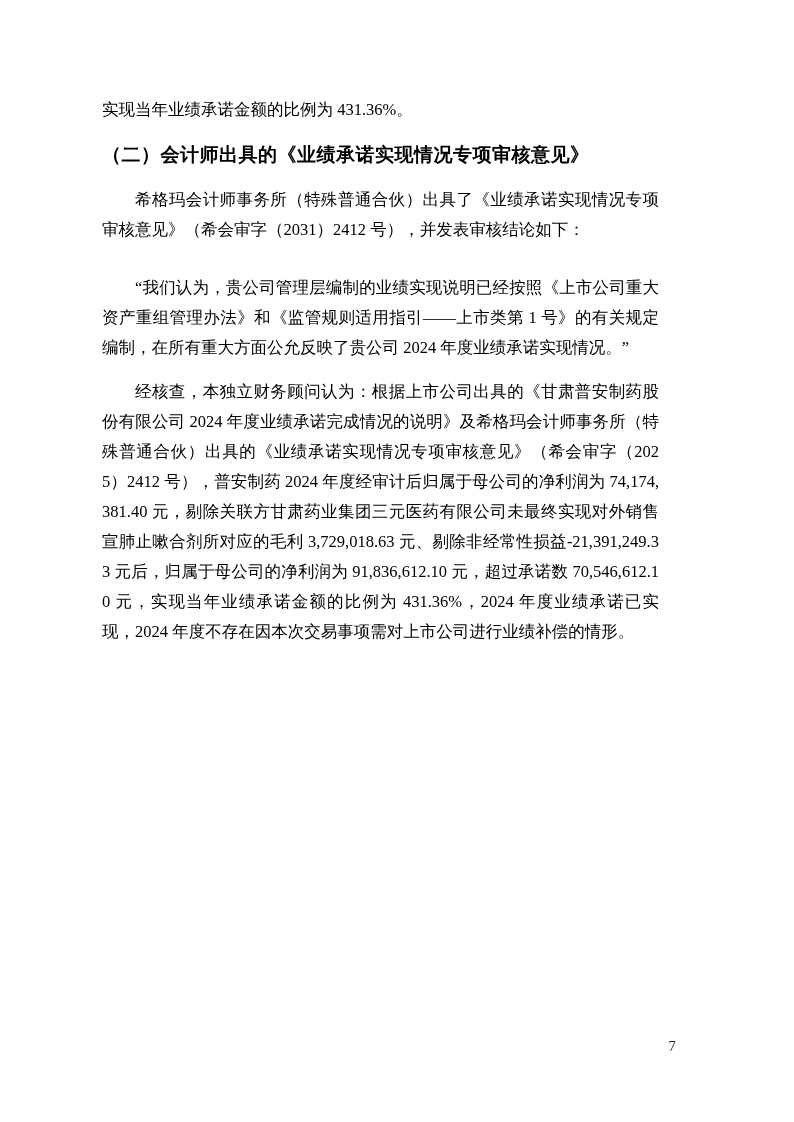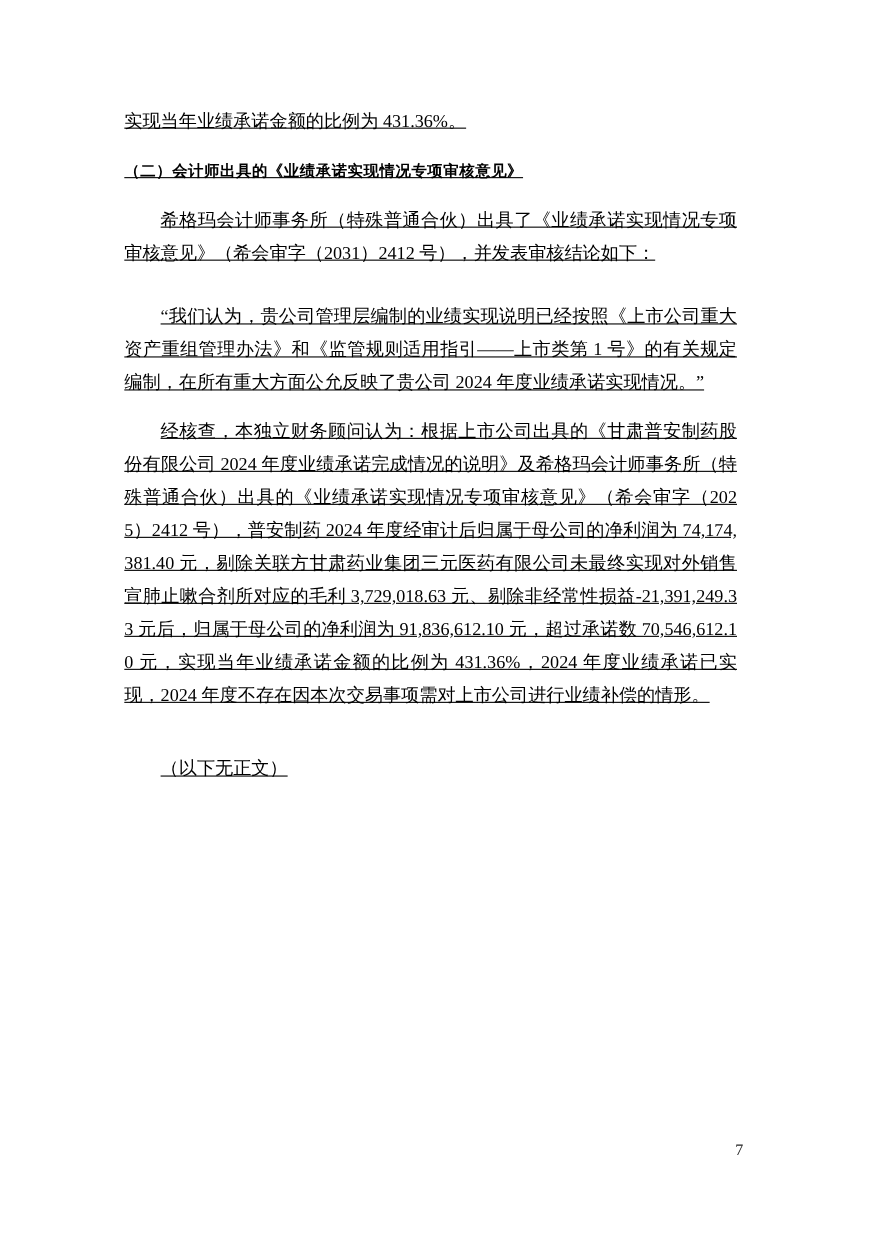--- a/index.html
+++ b/index.html
@@ -10,43 +10,42 @@
   .page {
     position: relative;
     width: 794px;
     height: 1122px;
     background: #ffffff;
     overflow: hidden;
     color: #000000;
   }
   .content {
     position: absolute;
-    left: 113px;
+    left: 102px;
     top: 95px;
     width: 557px;
-    text-decoration: underline;
   }
   .body-text {
     font-family: "Liberation Serif", "DejaVu Serif", serif;
     font-size: 16.5px;
     line-height: 30px;
     margin: 0;
     text-align: justify;
     text-align-last: left;
     text-justify: inter-ideograph;
     word-break: break-all;
     color: #000000;
   }
   .indent {
     text-indent: 2em;
   }
   .h-sub {
     font-family: "Liberation Sans", "DejaVu Sans", sans-serif;
     font-weight: 700;
-    font-size: 14px;
+    font-size: 19px;
     line-height: 26px;
     margin: 17px 0 0 0;
     letter-spacing: 0.5px;
     color: #000000;
   }
   .h-main {
     font-family: "Liberation Sans", "DejaVu Sans", sans-serif;
     font-weight: 700;
     font-size: 20.5px;
     line-height: 28px;
@@ -79,18 +78,17 @@
 
     <h3 class="h-sub">（二）会计师出具的《业绩承诺实现情况专项审核意见》</h3>
 
     <p class="body-text indent sp-after-heading">希格玛会计师事务所（特殊普通合伙）出具了《业绩承诺实现情况专项审核意见》（希会审字（2031）2412 号），并发表审核结论如下：</p>
 
     <p class="body-text indent sp-between-paras">“我们认为，贵公司管理层编制的业绩实现说明已经按照《上市公司重大资产重组管理办法》和《监管规则适用指引——上市类第 1 号》的有关规定编制，在所有重大方面公允反映了贵公司 2024 年度业绩承诺实现情况。”</p>
 
 
     <p class="body-text indent sp-body-start">经核查，本独立财务顾问认为：根据上市公司出具的《甘肃普安制药股份有限公司 2024 年度业绩承诺完成情况的说明》及希格玛会计师事务所（特殊普通合伙）出具的《业绩承诺实现情况专项审核意见》（希会审字（2025）2412 号），普安制药 2024 年度经审计后归属于母公司的净利润为 74,174,381.40 元，剔除关联方甘肃药业集团三元医药有限公司未最终实现对外销售宣肺止嗽合剂所对应的毛利 3,729,018.63 元、剔除非经常性损益-21,391,249.33 元后，归属于母公司的净利润为 91,836,612.10 元，超过承诺数 70,546,612.10 元，实现当年业绩承诺金额的比例为 431.36%，2024 年度业绩承诺已实现，2024 年度不存在因本次交易事项需对上市公司进行业绩补偿的情形。</p>
 
-    <p class="body-text indent sp-closing">（以下无正文）</p>
 
   </div>
 
   <div class="page-number">7</div>
 </div>
 
 </body></html>

